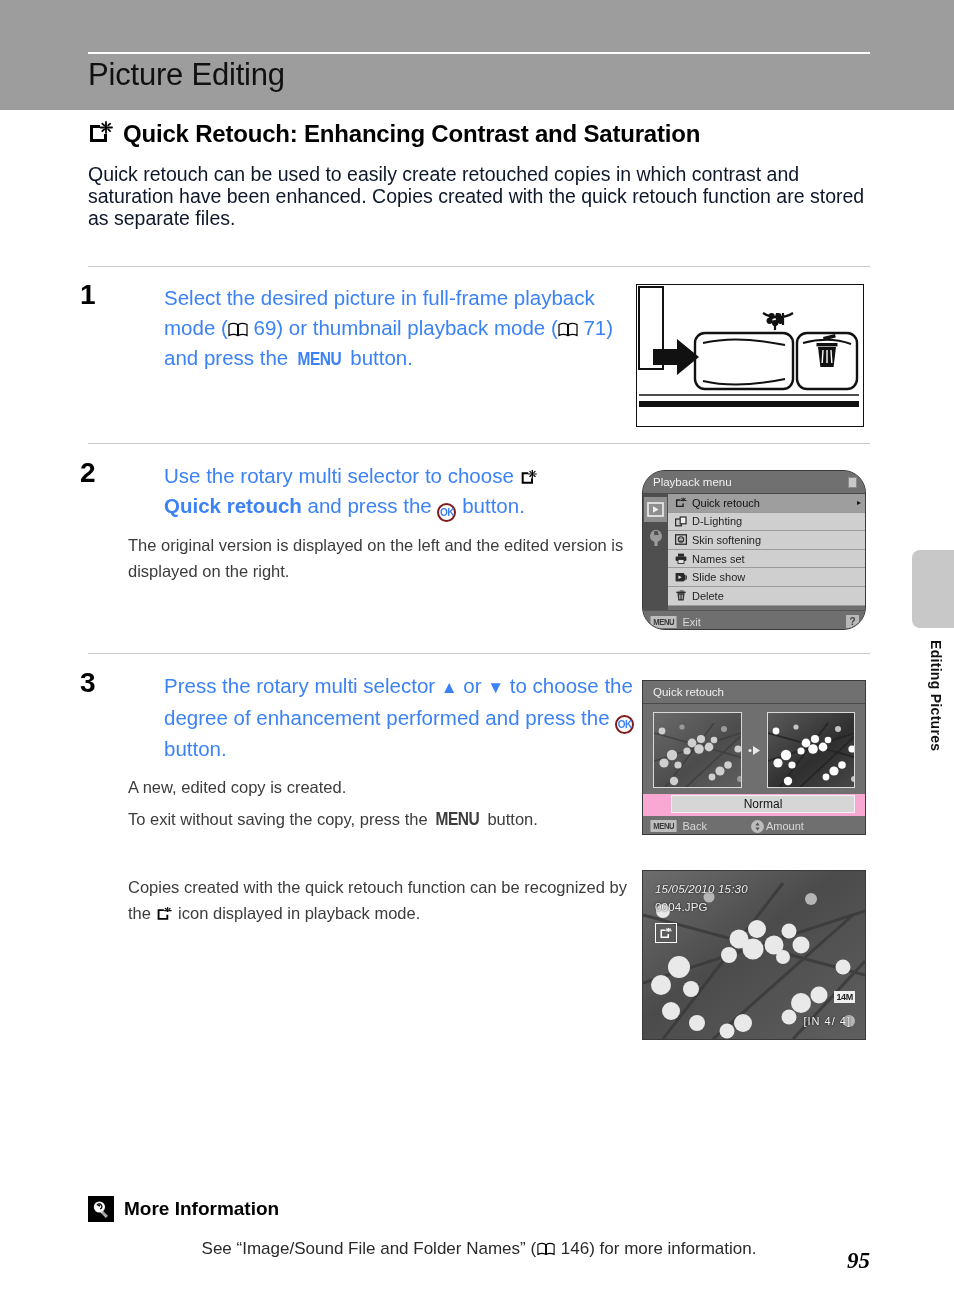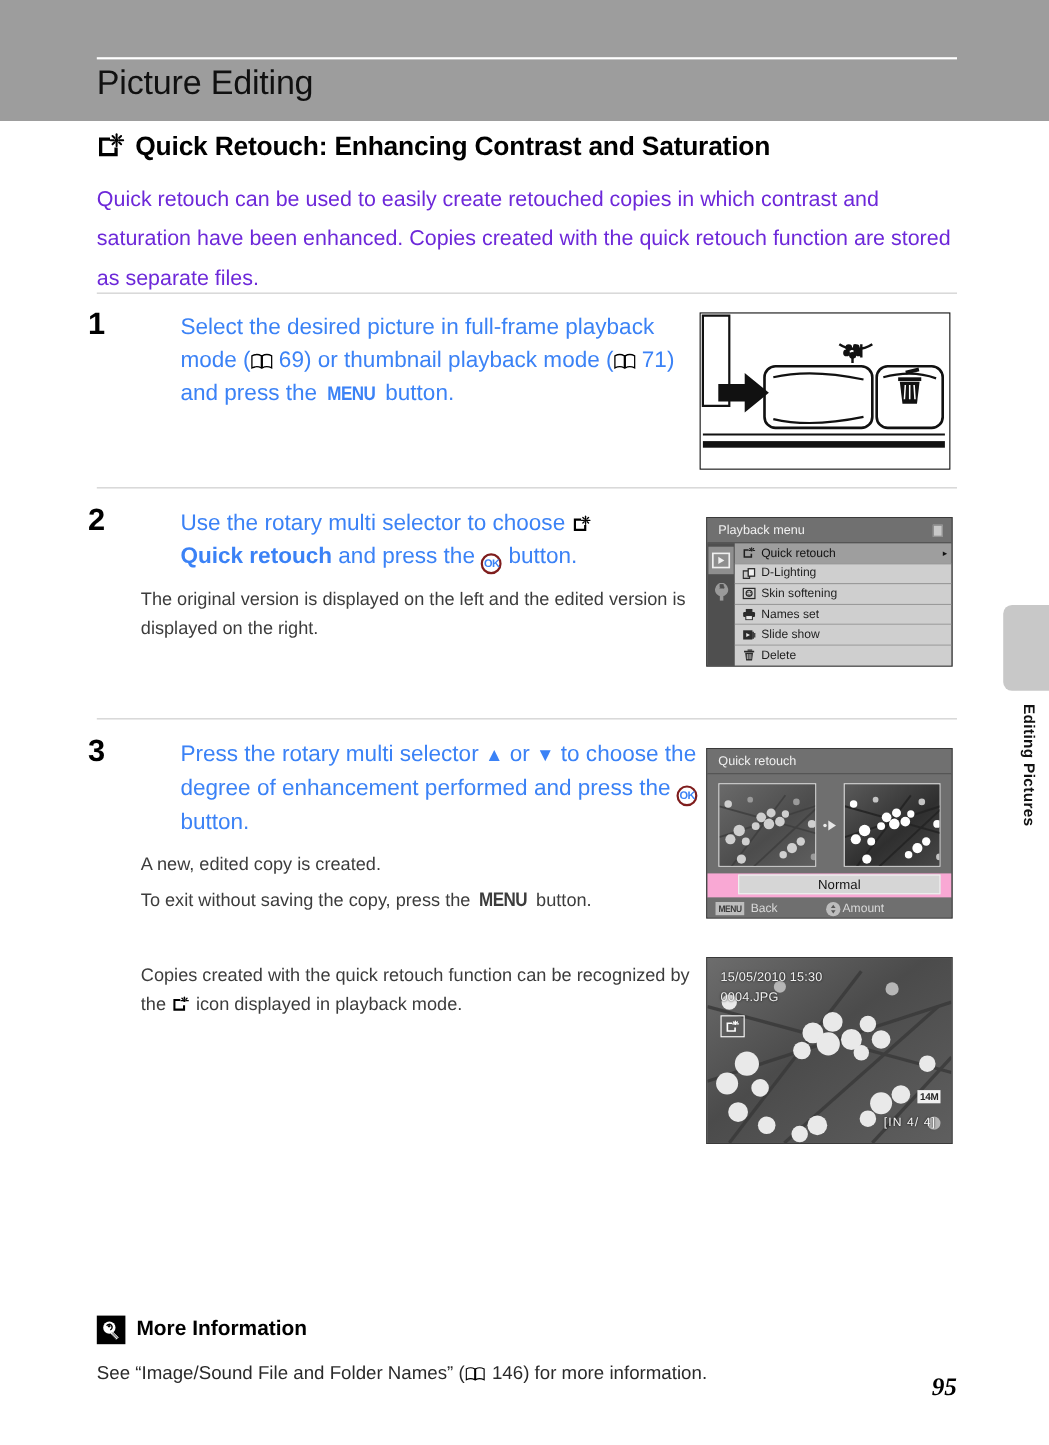--- a/index.html
+++ b/index.html
@@ -39,21 +39,21 @@
     line-height:1.15;
   }
 
   
   .icon-qr { display:inline-block; position:relative; width:26px; height:24px; flex:none; }
   .icon-qr svg { display:block; }
 
   
   .intro {
     position:absolute; left:88px; top:163px; width:782px;
-    font-size:19.5px; line-height:36px; color:#6d28d9;
+    font-size:19.5px; line-height:22px; color:#0f172a;
   }
 
   
   .hrule { position:absolute; left:88px; width:782px; height:1px; background:#c9c9c9; }
 
   
   .step { position:absolute; left:80px; width:560px; }
   .step-num {
     position:absolute; left:0; top:-4px;
     font-size:28px; font-weight:bold; color:#000;
@@ -101,21 +101,21 @@
     width:224px; background:#6f6f6f; border:1px solid #3a3a3a;
     position:relative; overflow:hidden; color:#fff;
     font-family:"Liberation Sans", sans-serif;
   }
   .lcd-title {
     background:#707070; color:#f0f0f0; font-size:11.5px;
     padding:5px 0 5px 10px; border-bottom:1px solid #4a4a4a;
   }
 
   
-  .pm { height:136px; }
+  .pm { height:160px;border-radius:23px; }
   .pm-body { display:flex; height:116px; }
   .pm-rail { width:25px; background:#4f4f4f; padding-top:3px; }
   .pm-rail .tabitem {
     width:23px; height:25px; margin:0 0 4px 1px;
     display:flex; align-items:center; justify-content:center;
   }
   .pm-rail .tabitem.active { background:#8e8e8e; }
   .pm-list { flex:1; }
   .pm-row {
     height:18.6px; display:flex; align-items:center;
@@ -170,21 +170,21 @@
     background:#bdbdbd; color:#4a4a4a; font-size:7px; line-height:1;
     flex-direction:column;
   }
 
   
   .fp { height:170px; }
   .fp-inner { position:absolute; inset:0; }
   .fp-osd { position:absolute; inset:0; }
   .fp-date {
     position:absolute; left:12px; top:12px; font-size:11.5px; color:#f2f2f2;
-    text-shadow:0 0 2px #000; letter-spacing:0.2px;
+    text-shadow:0 0 2px #000; letter-spacing:0.2px;font-style:italic;
   }
   .fp-file {
     position:absolute; left:12px; top:30px; font-size:11.5px; color:#f2f2f2;
     text-shadow:0 0 2px #000; letter-spacing:0.2px;
   }
   .fp-qr-badge {
     position:absolute; left:12px; top:52px; width:22px; height:20px;
     border:1.5px solid #fff; display:flex; align-items:center; justify-content:center;
   }
   .fp-res {
@@ -202,21 +202,21 @@
     position:absolute; right:0; top:550px; width:42px; height:78px;
     background:#c8c8c8; border-radius:8px 0 0 8px;
   }
   .side-label {
     position:absolute; right:10px; top:640px;
     font-size:14px; font-weight:bold; color:#111;
     writing-mode:vertical-rl; letter-spacing:0.3px;
   }
 
   
-  .more-wrap { position:absolute; left:88px; top:1196px; width:782px; }
+  .more-wrap { position:absolute; left:88px; top:1196px; width:782px;text-align:center; }
   .more-head { display:flex; align-items:center; gap:10px; }
   .more-ico {
     width:26px; height:26px; background:#000; display:flex;
     align-items:center; justify-content:center; flex:none;
   }
   .more-title { font-size:19px; font-weight:bold; }
   .more-text { font-size:17px; color:#2a2a2a; margin-top:14px; line-height:26px; }
 
   .page-num {
     position:absolute; right:84px; top:1248px;

